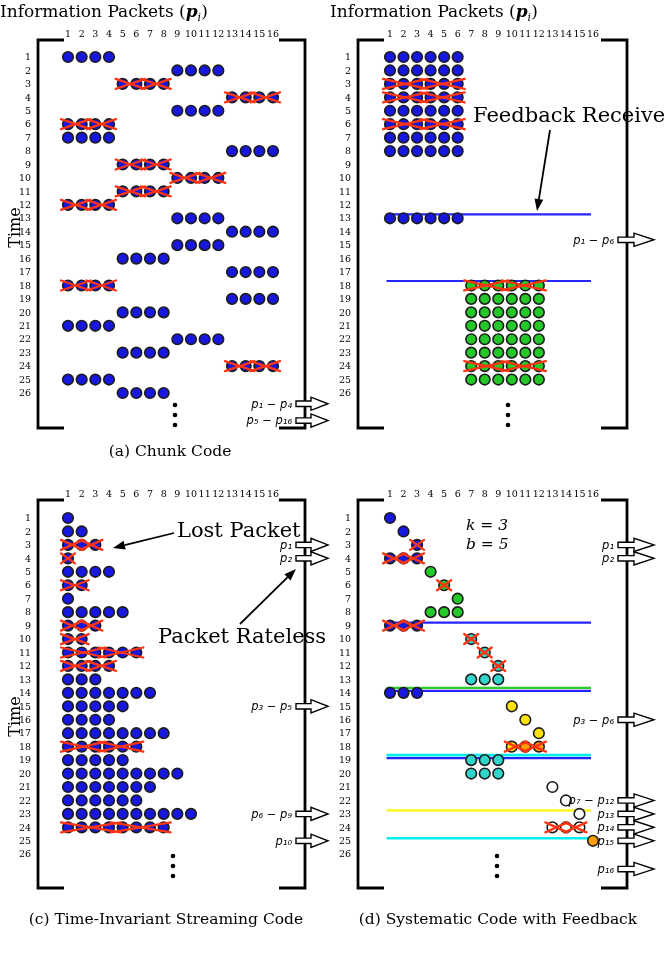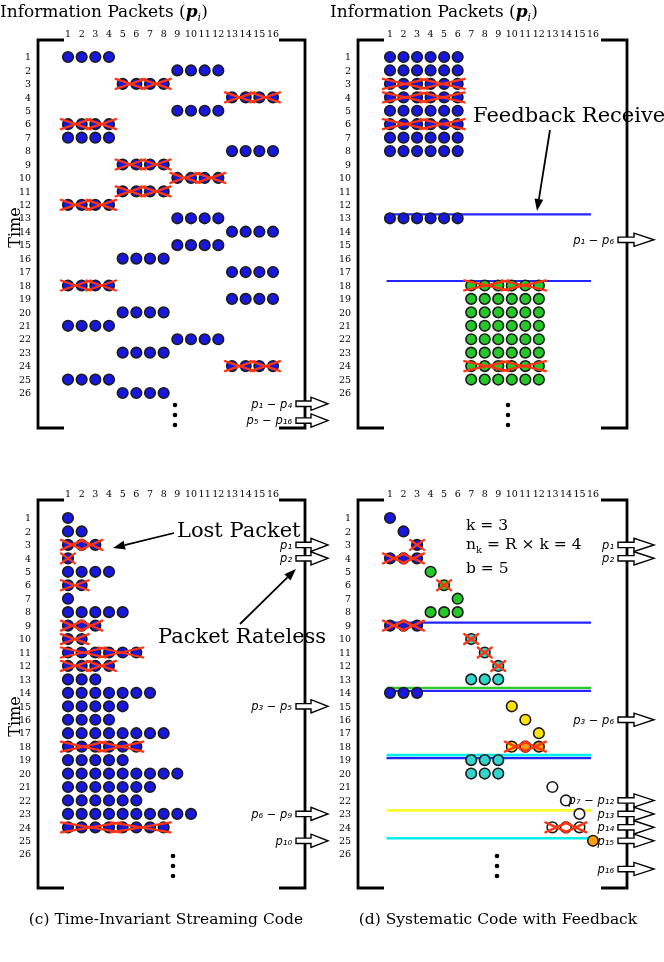--- a/index.html
+++ b/index.html
@@ -17,21 +17,21 @@
   #cap-c{top:910px;left:0;width:332px;}
   #cap-d{top:910px;left:332px;width:332px;}
   #cap-d2{top:936px;left:332px;width:332px;}
   .time-label{position:absolute;font-size:16px;width:70px;text-align:center;left:-21px;transform:rotate(-90deg);}
   #time-a{top:218px;}
   #time-c{top:707px;}
   .ann{position:absolute;font-size:21px;white-space:nowrap;}
   #ann-feedback{left:473px;top:103px;}
   #ann-lost{left:177px;top:518px;}
   #ann-delivery{left:158px;top:624px;}
-  #ann-params{left:466px;top:516px;font-size:15.5px;line-height:19px;}
+  #ann-params{left:466px;top:516px;font-style:italic;font-size:15.5px;line-height:19px;}
   #ann-params sub{font-size:10px;}
 </style>
 </head>
 <body>
 
 <div id="fig">
 
   <svg id="canvas" width="664" height="962" viewBox="0 0 664 962">
       <g>
         <path d="M 64 40 L 38 40 L 38 428 L 64 428" fill="none" stroke="#000000" stroke-width="2.8"></path>
@@ -759,20 +759,20 @@
 
   <div class="time-label" id="time-a">Time</div>
   <div class="time-label" id="time-c">Time</div>
 
   <div class="ann" id="ann-feedback">Feedback Received</div>
   <div class="ann" id="ann-lost">Lost Packet</div>
   <div class="ann" id="ann-delivery">Packet Rateless</div>
 
   <div class="ann" id="ann-params">
     <div>k = 3</div>
-    <div><span>n</span><sub>k</sub><span> = R × k = 4</span></div>
     <div>b = 5</div>
   </div>
 
+  <div class="caption" id="cap-a">(a) Chunk Code</div>
   <div class="caption" id="cap-c">(c) Time-Invariant Streaming Code</div>
   <div class="caption" id="cap-d">(d) Systematic Code with Feedback</div>
 
 </div>
 
 </body></html>

